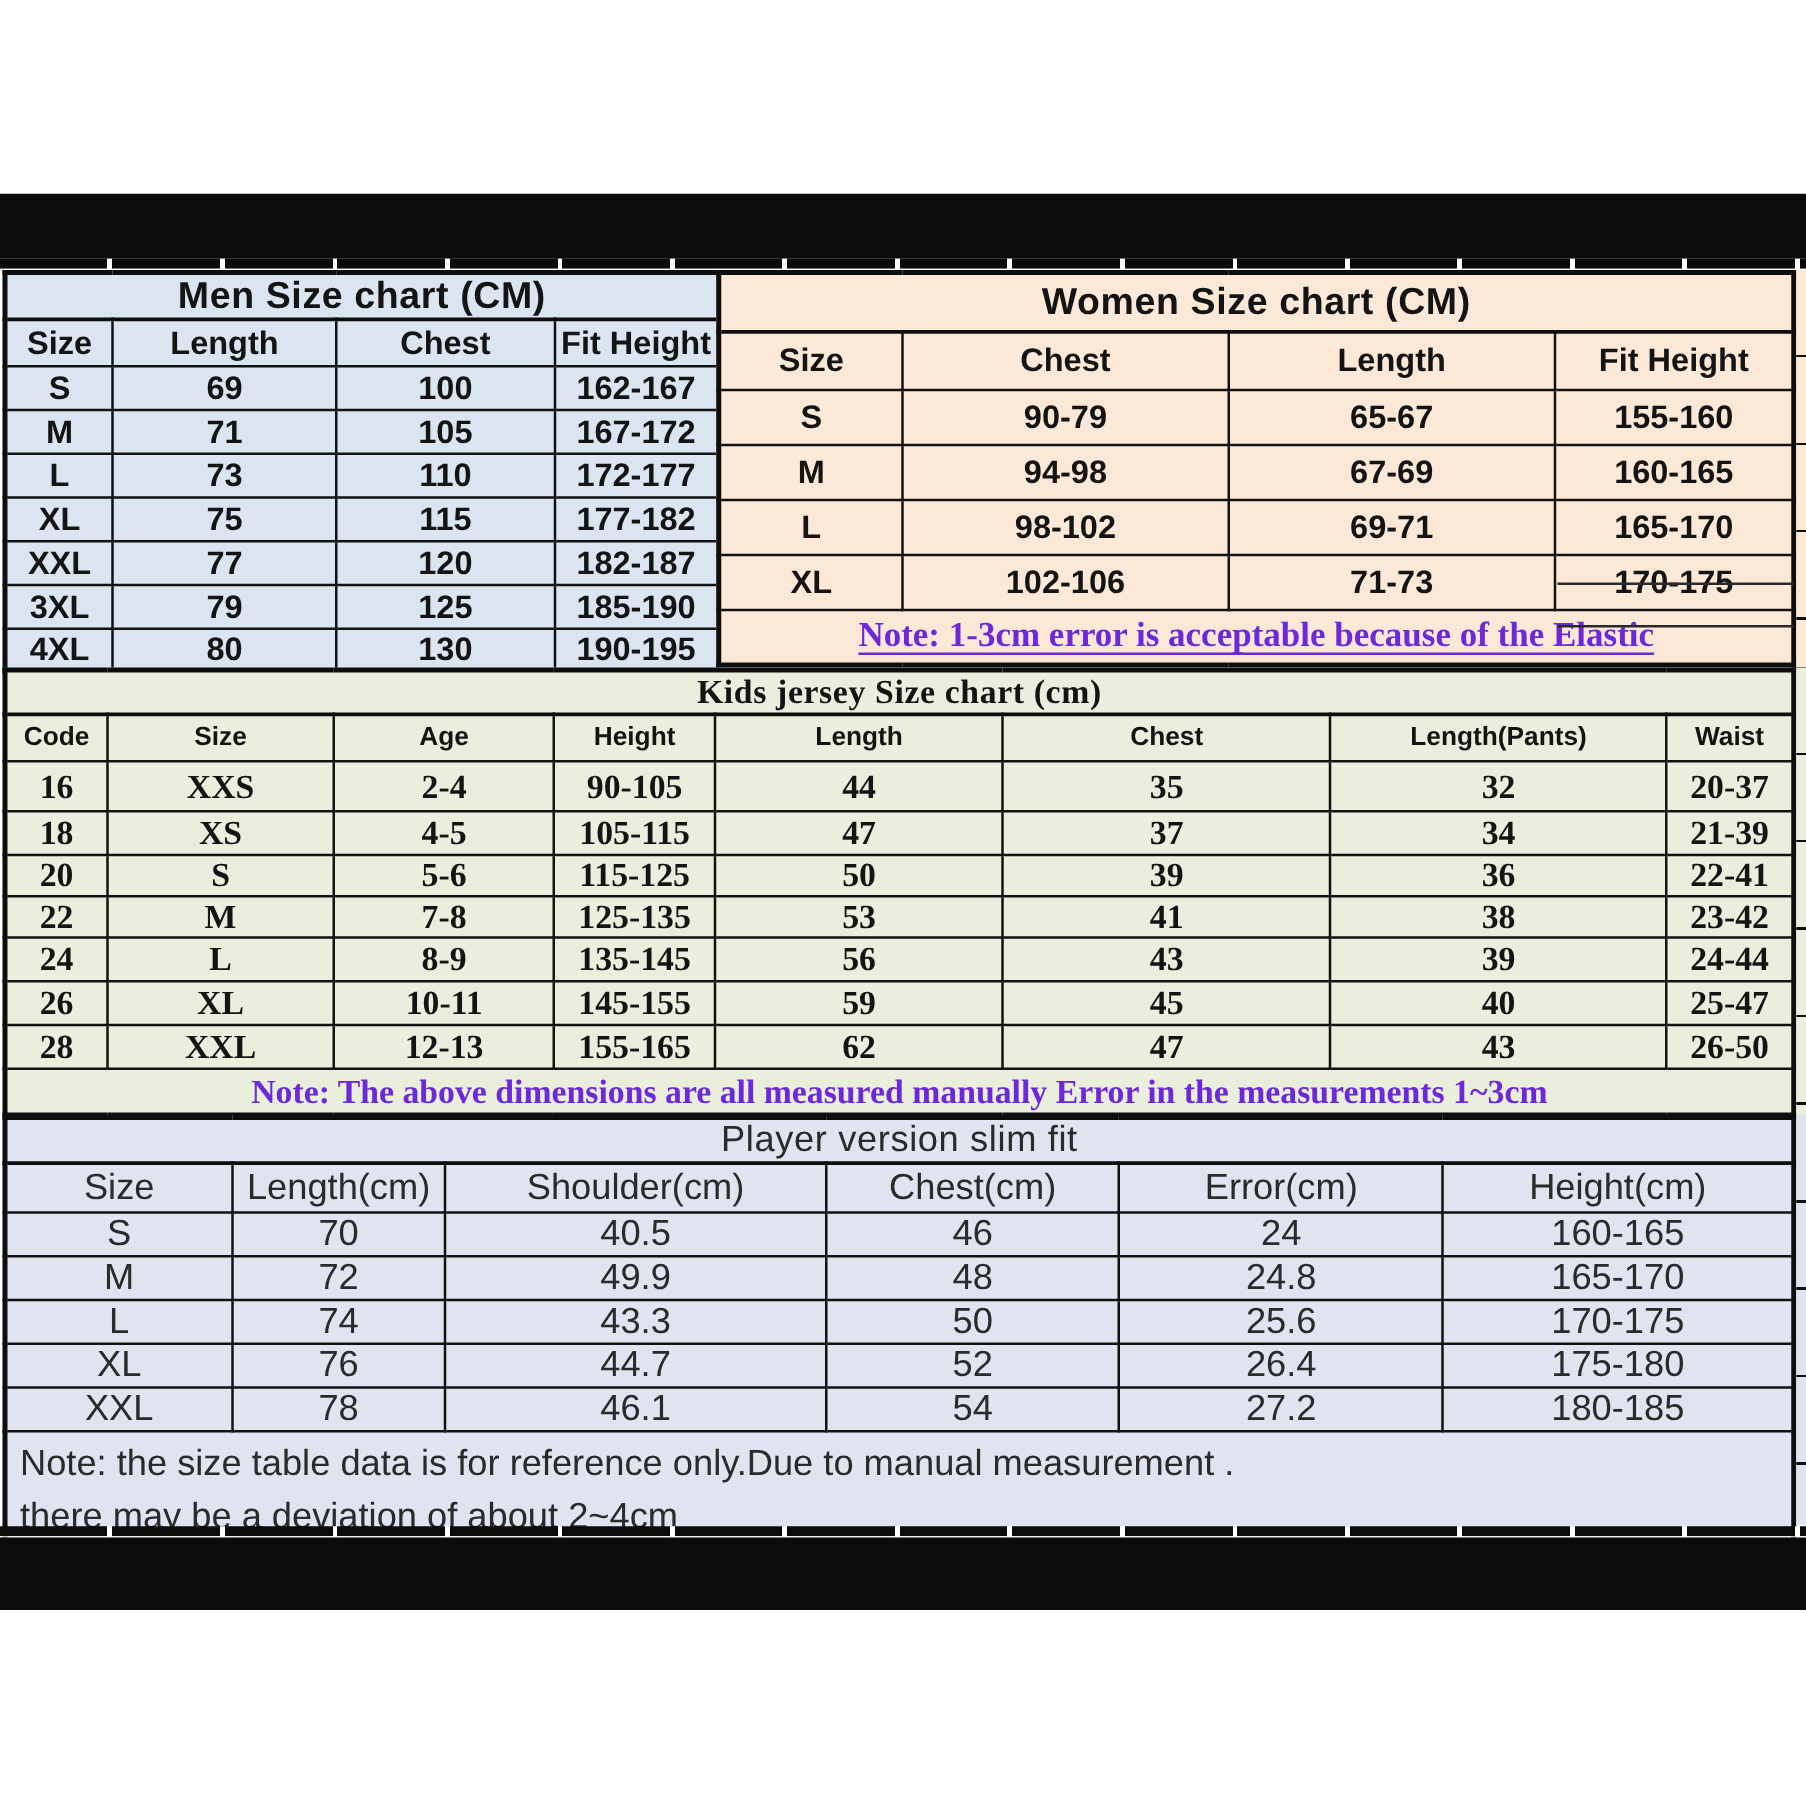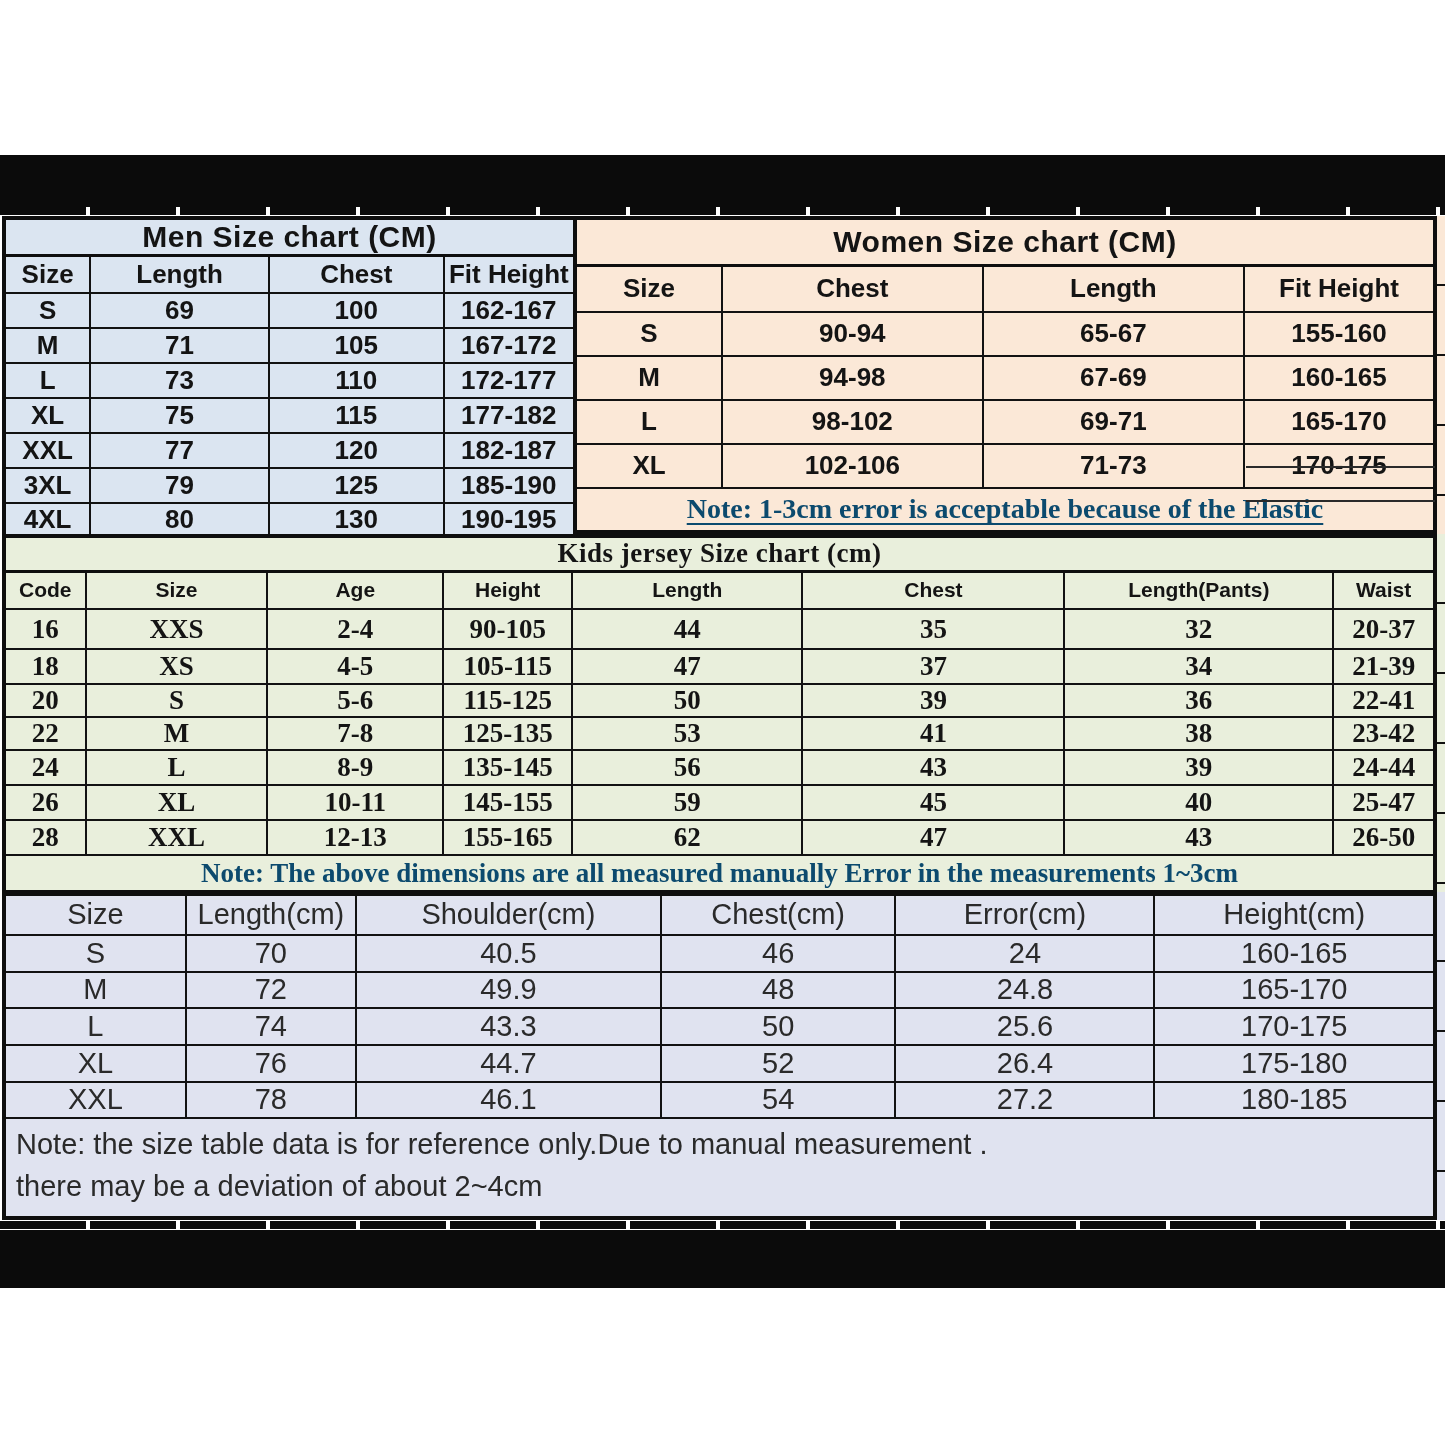--- a/index.html
+++ b/index.html
@@ -33,21 +33,21 @@
   #men-table td:not(.t), #women-table td:not(.t) { font-weight:bold; font-size:26px; }
   #kids-table .hdr th { font-size:21px; }
   #kids-table tbody td {
     font-family:"Liberation Serif","DejaVu Serif",serif;
     font-weight:bold; font-size:27px;
   }
   #player-table .hdr th { font-weight:normal; font-size:29px; color:#2a2a2a; }
   #player-table tbody td { font-weight:normal; font-size:29px; color:#2a2a2a; }
   .note-red {
     font-family:"Liberation Serif","DejaVu Serif",serif;
-    font-weight:bold; font-size:28px; color:#0c4a6e;
+    font-weight:bold; font-size:28px; color:#6d28d9;
   }
   .note-underline { text-decoration:underline; text-underline-offset:5px; }
   .note-bottom {
     text-align:left; vertical-align:top;
     font-family:"Liberation Sans","DejaVu Sans",sans-serif;
     font-weight:bold; font-size:28px; color:#c0261c;
     padding:4px 10px; line-height:1.45;
   }
   .sliver { position:absolute; width:8px; left:1437px;
     background-image:repeating-linear-gradient(180deg,transparent 0 68px,#111 68px 70px); }
@@ -139,21 +139,21 @@
       <tr class="hdr" style="height:37px">
           <th>Size</th>
           <th>Chest</th>
           <th>Length</th>
           <th>Fit Height</th>
         </tr>
     </tbody>
     <tbody>
         <tr style="height: 35px;">
           <td>S</td>
-          <td>90-94</td>
+          <td>90-79</td>
           <td>65-67</td>
           <td>155-160</td>
         </tr>
         <tr style="height: 35px;">
           <td>M</td>
           <td>94-98</td>
           <td>67-69</td>
           <td>160-165</td>
         </tr>
         <tr style="height: 35px;">
@@ -287,20 +287,23 @@
   <table id="player-table" style="left:2px; top:892px; width:1435px; height:328px;">
     <colgroup>
       <col style="width:12.7%">
         <col style="width:11.9%">
         <col style="width:21.3%">
       <col style="width:16.4%">
         <col style="width:18.1%">
         <col style="width:19.6%">
     </colgroup>
     <tbody>
+      <tr class="ttl" style="height:35px">
+        <td class="t" colspan="6">Player version slim fit</td>
+      </tr>
       <tr class="hdr" style="height:39px">
           <th>Size</th>
           <th>Length(cm)</th>
           <th>Shoulder(cm)</th>
           <th>Chest(cm)</th>
           <th>Error(cm)</th>
           <th>Height(cm)</th>
         </tr>
     </tbody>
     <tbody>

